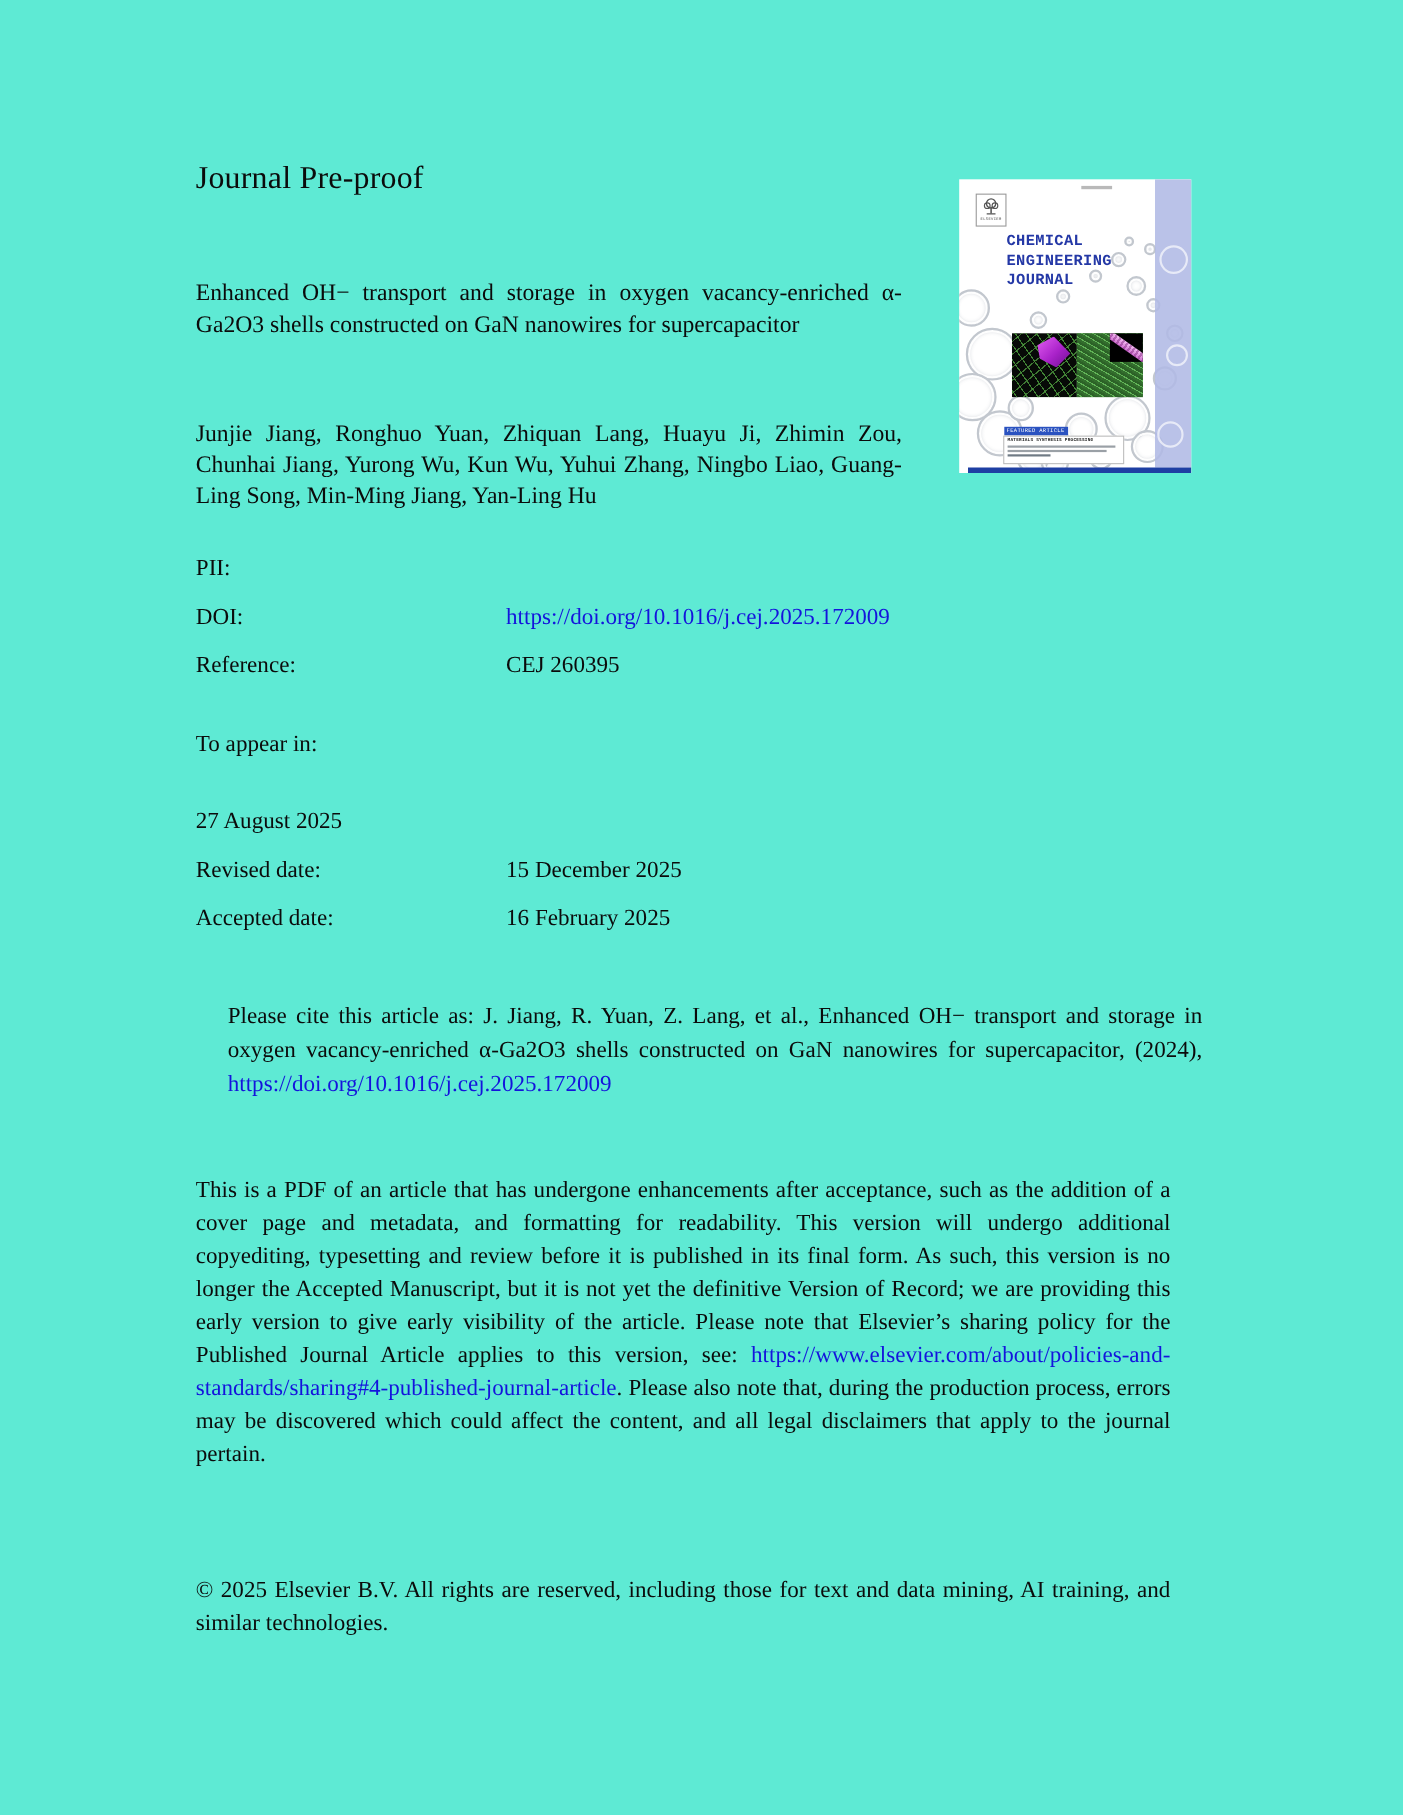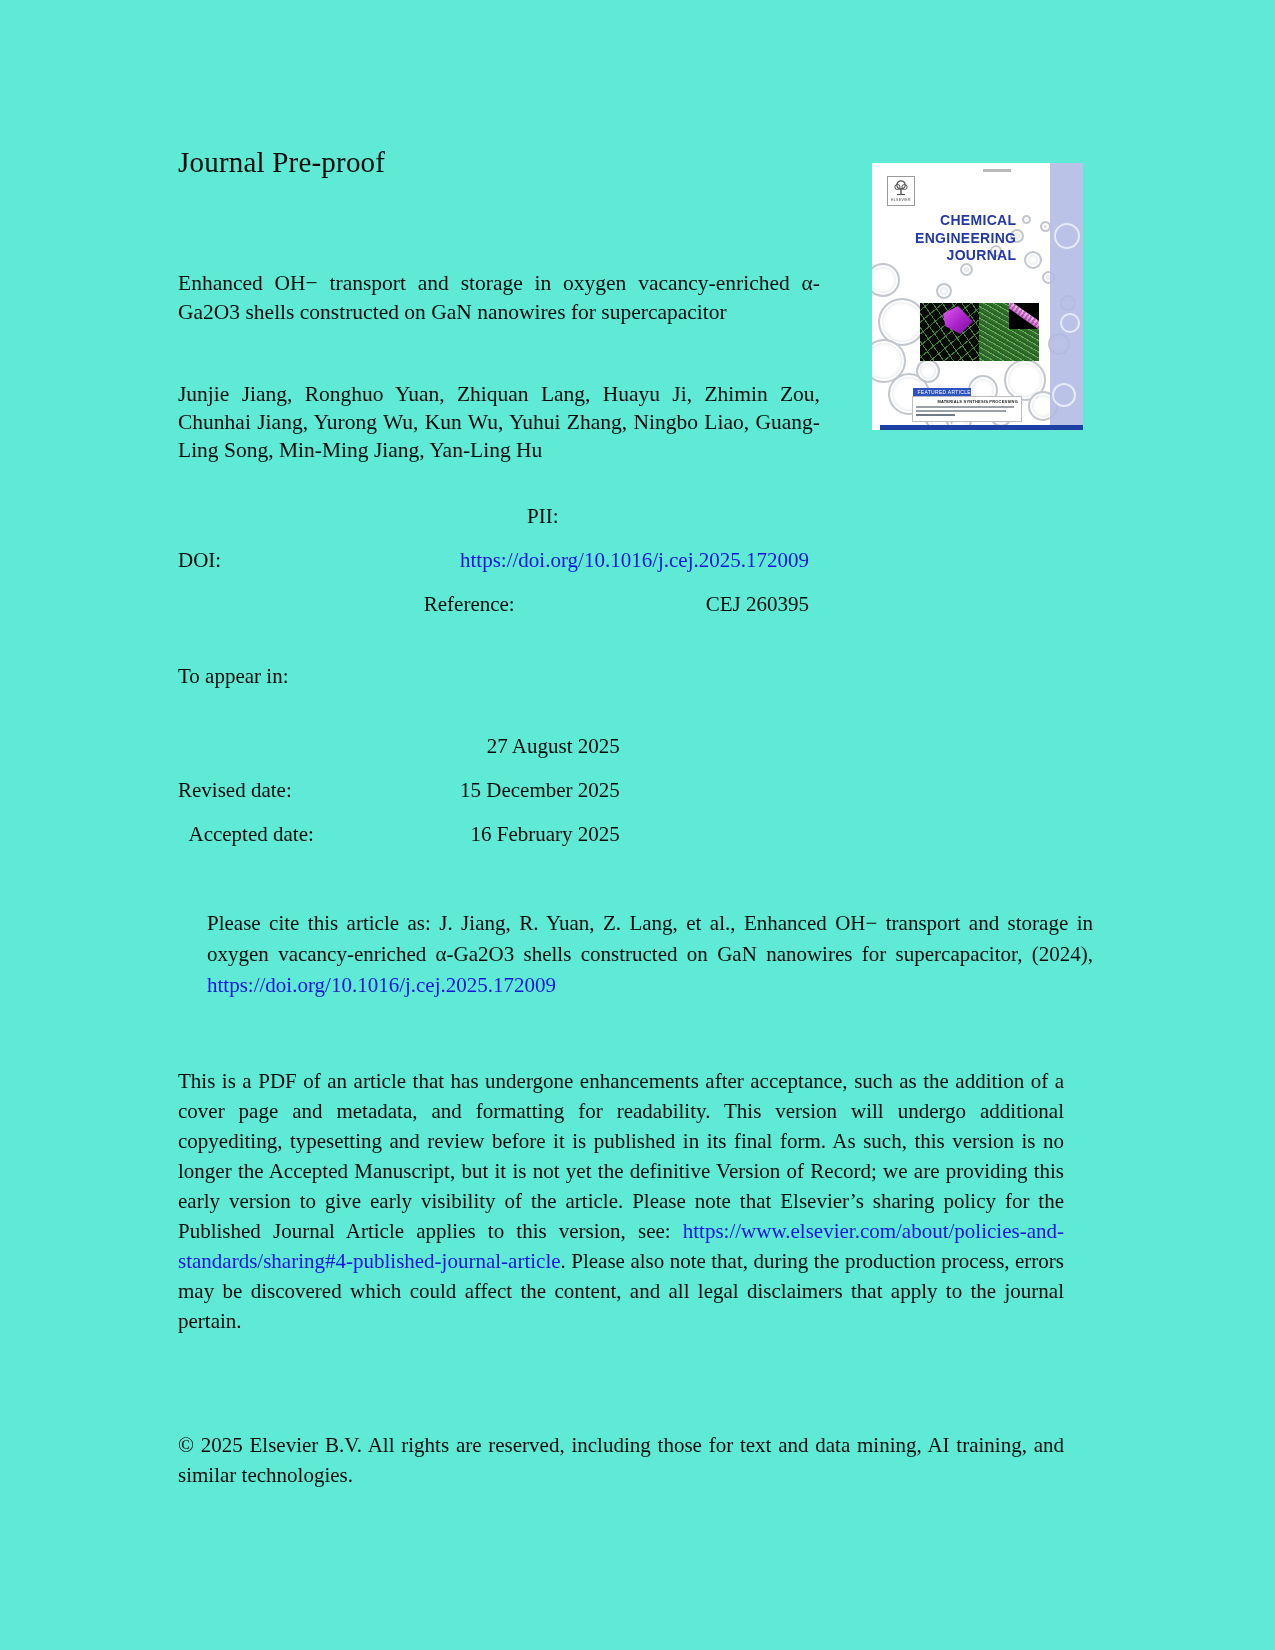--- a/index.html
+++ b/index.html
@@ -1,38 +1,38 @@
 <!DOCTYPE html>
 <html style="--link_blue: #1414dc; --journal_blue: #2438a6; --band_lavender: #b1b9e5; --bar_blue: #1e3fa3; --banner_blue: #2a52c0;"><head>
 <meta charset="utf-8">
 <style>
   html,body{margin:0;padding:0;background:#fff;}
   .page{position:relative;width:1275px;height:1650px;background:#5eead4;overflow:hidden;
         font-family:"Liberation Serif","DejaVu Serif",serif;color:#0b0b0b;}
 
   .h1{position:absolute;left:178px;top:146px;font-size:29px;letter-spacing:.2px;}
-  .title{position:absolute;left:178px;top:252px;width:642px;font-size:21.5px;line-height:29px;text-align:justify;margin-top:17px;}
+  .title{position:absolute;left:178px;top:252px;width:642px;font-size:21.5px;line-height:29px;text-align:justify;}
   .authors{position:absolute;left:178px;top:380px;width:642px;font-size:21.5px;line-height:28px;text-align:justify;}
 
   .meta{position:absolute;left:178px;top:504px;}
   .dates{position:absolute;left:178px;top:734px;}
-  .kv-row{display:flex;height:44px;font-size:21px;justify-content:flex-end;}
+  .kv-row{display:flex;height:44px;font-size:21px;}
   .kv-label{width:282px;}
   .toappear{position:absolute;left:178px;top:664px;font-size:21px;}
 
   .par{position:absolute;left:178px;width:886px;font-size:21px;text-align:justify;}
   .citation{top:908px;line-height:31px;margin-left:29px;}
   .bodypar{top:1066px;line-height:30px;}
   .copyright{top:1430px;line-height:30px;}
 
   a.lnk{color:var(--link_blue,#1414dc);text-decoration:none;cursor:pointer;word-break:break-word;}
 
   
   .cover{position:absolute;left:872px;top:163px;width:211px;height:267px;background:#fff;
-         overflow:hidden;font-family:Liberation Sans, sans-serif;text-align:right;}
+         overflow:hidden;font-family:Liberation Mono, monospace;}
   .bubble{position:absolute;border-radius:50%;border:2px solid #c2c7ce;
           box-shadow:inset 0 0 0 2px rgba(255,255,255,.95), inset 0 0 5px rgba(158,164,176,.85);}
   .band{position:absolute;right:0;top:0;width:33px;height:262px;background:rgba(177,185,229,.88);z-index:3;}
   .band .bband{border-color:rgba(255,255,255,.65);box-shadow:none;}
   .bottombar{position:absolute;left:8px;right:0;bottom:0;height:5px;background:var(--bar_blue,#1e3fa3);z-index:4;}
 
   .logo-box{position:absolute;left:15px;top:13px;width:28px;height:30px;border:1px solid #9a9a9a;
             z-index:4;display:flex;flex-direction:column;align-items:center;padding-top:2px;box-sizing:border-box;background:#fff;}
   .pubname{font-size:3.5px;color:#444;letter-spacing:.3px;margin-top:1px;}
   .masthead-note{position:absolute;left:111px;top:6px;width:28px;height:3px;background:#b9b9b9;z-index:4;}

